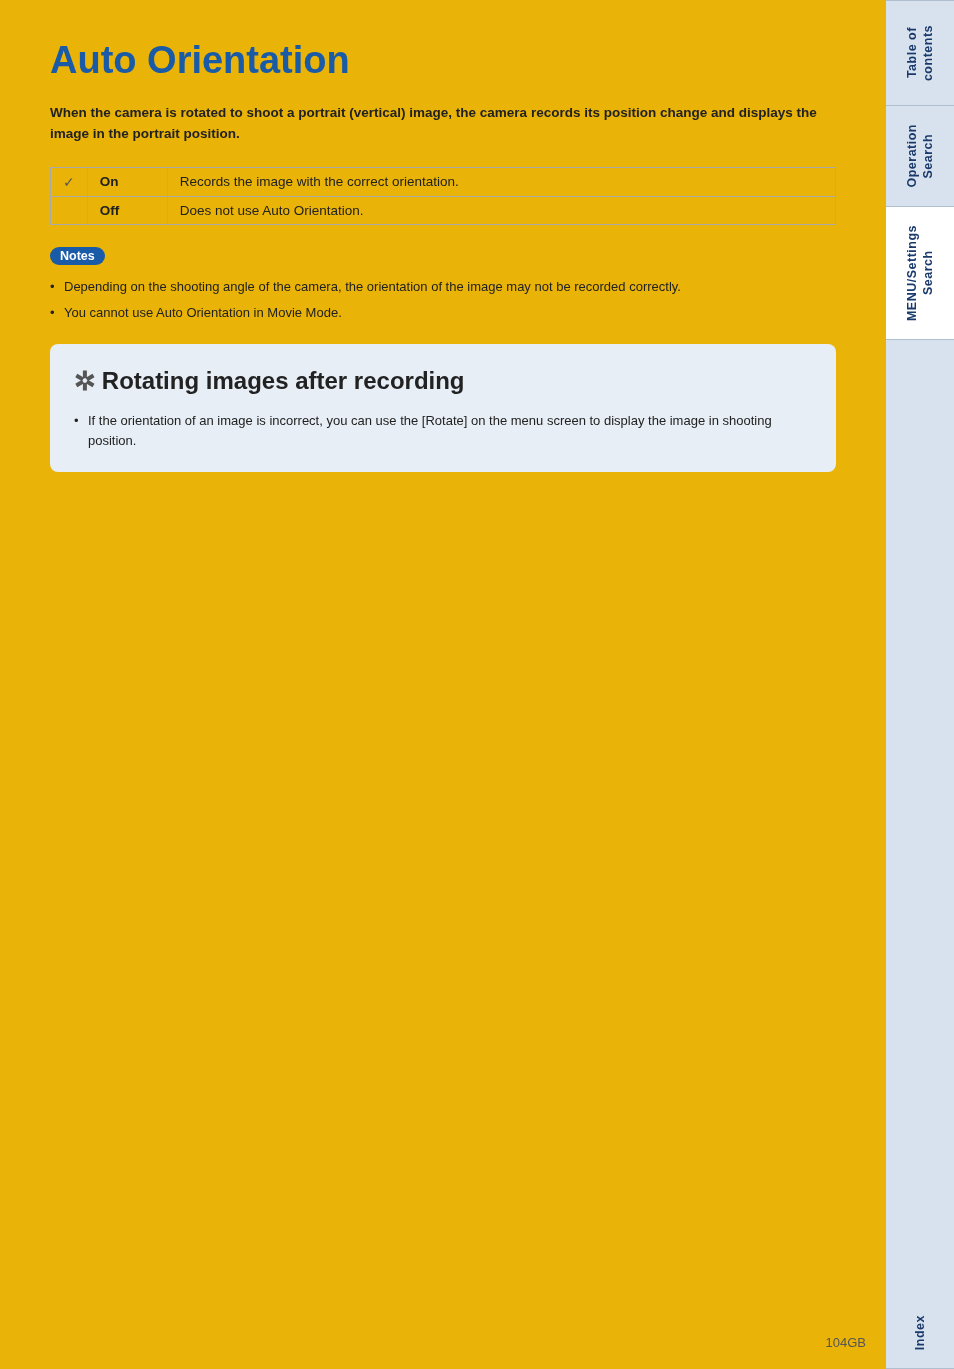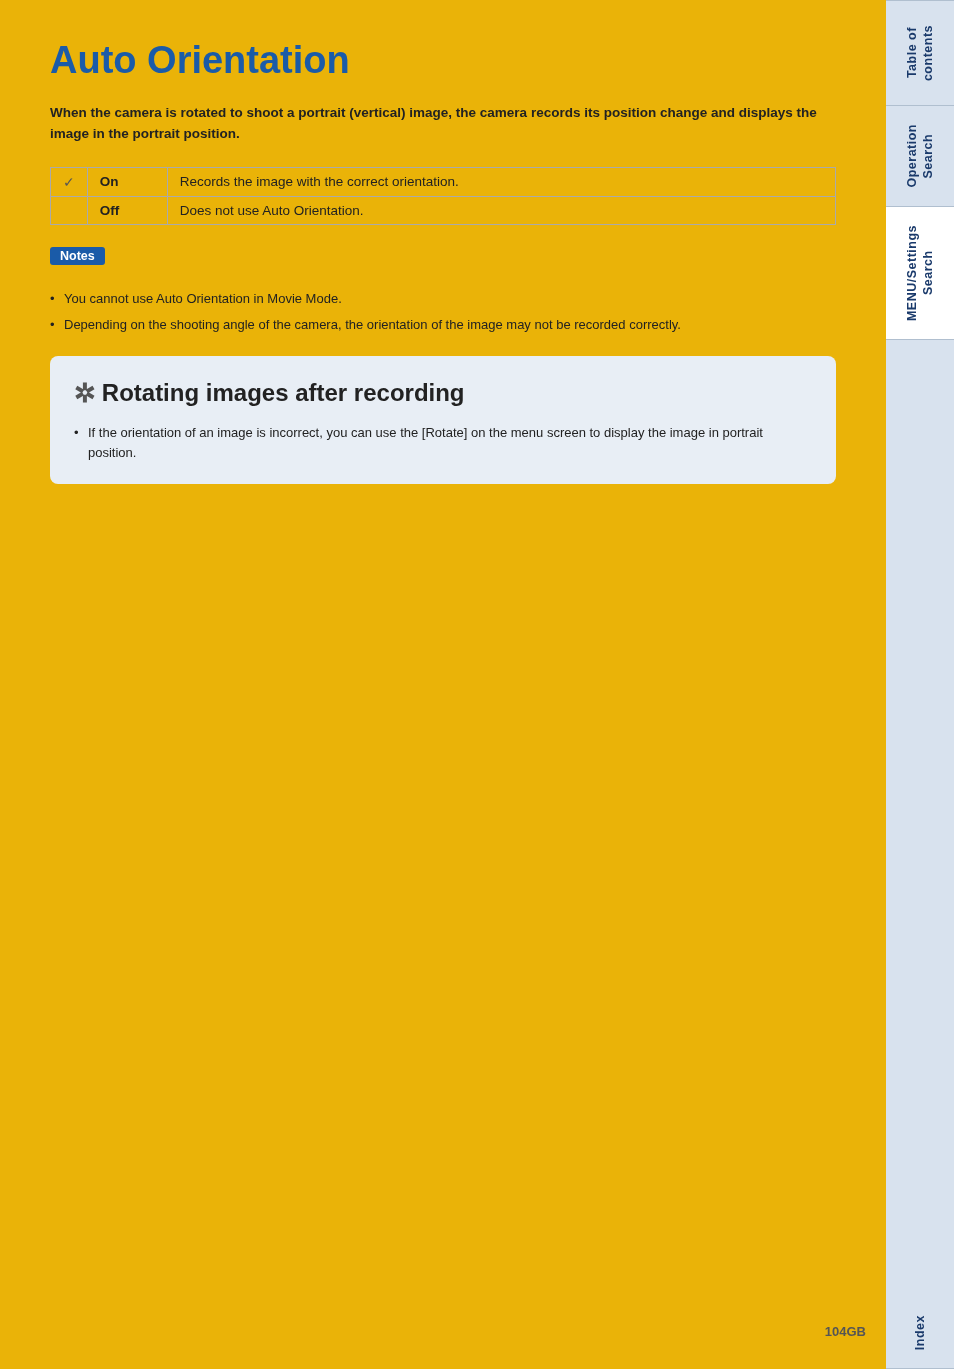--- a/index.html
+++ b/index.html
@@ -129,22 +129,22 @@
       margin-bottom: 20px;
     }
 
     .notes-label {
       display: inline-block;
       background: #1a5ba8;
       color: #fff;
       font-size: 12.5px;
       font-weight: bold;
       padding: 2px 10px;
-      margin-bottom: 24px;
-      border-radius: 3px;
+      margin-bottom: 12px;
+      border-radius: 9px;
     }
 
     .notes-list {
       list-style: none;
       padding-left: 0;
     }
 
     .notes-list li {
       font-size: 13px;
       line-height: 1.6;
@@ -200,25 +200,24 @@
     .rotating-list li::before {
       content: "•";
       position: absolute;
       left: 0;
       top: 0;
     }
 
     
     .page-number {
       position: absolute;
-      bottom: 30px;
+      bottom: 19px;
       right: 20px;
       font-size: 13px;
       color: #555;
-      font-weight: bold;
     }
 
     
     .sidebar {
       width: 68px;
       background: #d8e2ee;
       display: flex;
       flex-direction: column;
       align-items: center;
     }
@@ -286,32 +285,32 @@
           <span>Off</span>
         </td>
         <td>Does not use Auto Orientation.</td>
       </tr>
     </tbody>
   </table>
 
   <div class="notes-box">
     <span class="notes-label">Notes</span>
     <ul class="notes-list">
+      <li>Depending on the shooting angle of the camera, the orientation of the image may not be recorded correctly.</li>
       <li>You cannot use Auto Orientation in Movie Mode.</li>
-      <li>Depending on the shooting angle of the camera, the orientation of the image may not be recorded correctly.</li>
     </ul>
   </div>
 
   <div class="rotating-box">
     <div class="rotating-title">
       <span class="rotate-icon">✲</span>
       <span>Rotating images after recording</span>
     </div>
     <ul class="rotating-list">
-      <li>If the orientation of an image is incorrect, you can use the [Rotate] on the menu screen to display the image in portrait position.</li>
+      <li>If the orientation of an image is incorrect, you can use the [Rotate] on the menu screen to display the image in shooting position.</li>
     </ul>
   </div>
 
   <div class="page-number">104GB</div>
 </div>
 
 <div class="sidebar">
   <div class="sidebar-tab">
     <span class="sidebar-tab-text">Table of<br>contents</span>
   </div>

